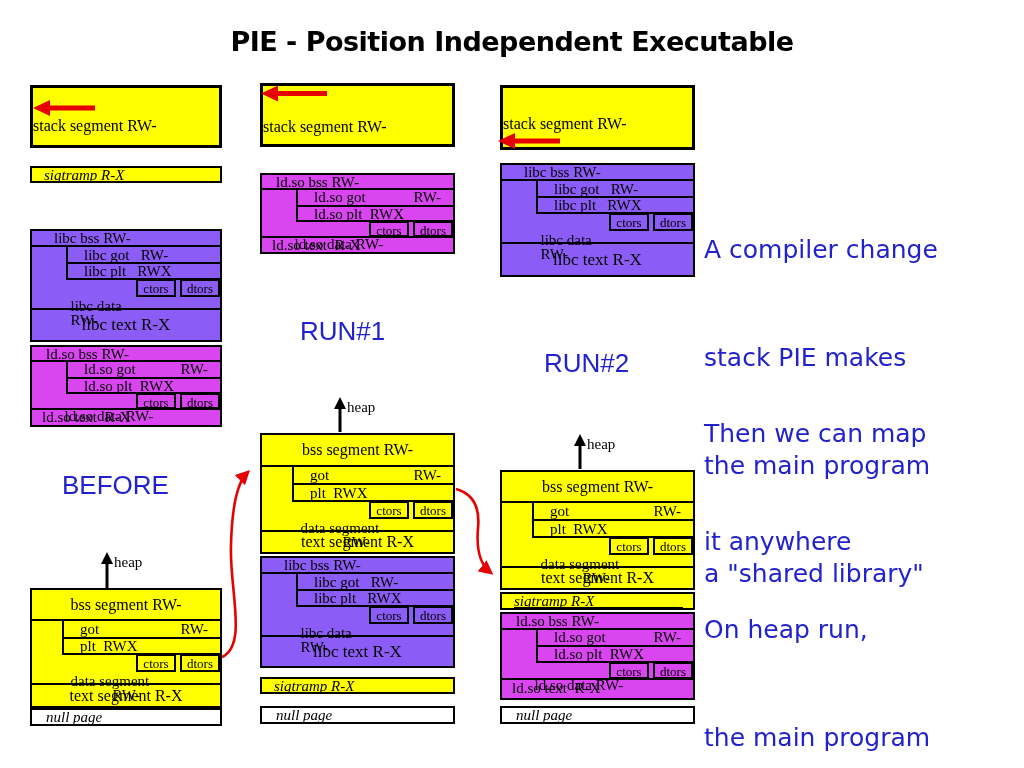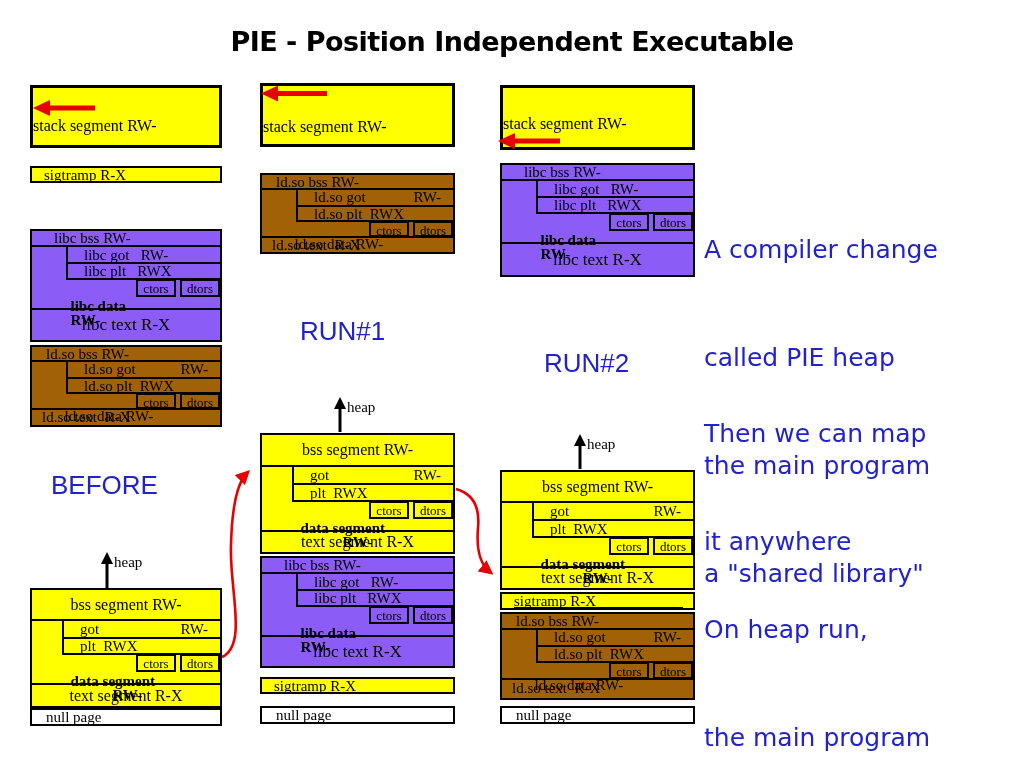--- a/index.html
+++ b/index.html
@@ -6,34 +6,34 @@
   .canvas{position:relative;width:1024px;height:768px;background:#ffffff;overflow:hidden;}
   .abs{position:absolute;}
 
   .title{position:absolute;left:0;top:26px;width:1024px;text-align:center;
          font-family:"DejaVu Sans",sans-serif;font-weight:bold;font-size:27px;color:#000;letter-spacing:-0.5px;}
 
   
   .blk{position:absolute;box-sizing:border-box;border:2px solid #000;display:flex;flex-direction:column;
        font-family:"Liberation Serif",serif;color:#000;}
   .teal{background:#8b5cf6;}
-  .mag{background:#a16207;}
+  .mag{background:#d946ef;}
   .yel{background:#ffff00;}
   .r{position:relative;box-sizing:border-box;white-space:pre;padding-left:16px;font-size:15px;flex:0 0 auto;}
   .bb{border-bottom:2px solid #000;}
   .inr{box-sizing:border-box;border-left:2px solid #000;flex:0 0 auto;}
   .gp{display:flex;justify-content:space-between;padding-right:12px;}
   .trow{flex:1 1 auto;display:flex;align-items:center;justify-content:center;font-size:17px;padding-left:0;}
   .cen{display:flex;align-items:center;justify-content:center;padding-left:0;font-size:16px;}
   .cd{position:absolute;top:-1px;box-sizing:border-box;width:40px;height:18px;border:2px solid #000;
       font-size:13px;line-height:13px;text-align:center;white-space:normal;padding-top:1px;}
-  .dl{display:inline-block;font-size:15px;line-height:14px;vertical-align:top;padding-top:2px;font-weight:bold;}
-
-  
-  .bar{position:absolute;box-sizing:border-box;border:2px solid #000;font-family:"Liberation Serif",serif;font-size:15px;}
+  .dl{display:inline-block;font-size:15px;line-height:14px;vertical-align:top;padding-top:2px;}
+
+  
+  .bar{position:absolute;box-sizing:border-box;border:2px solid #000;font-family:"Liberation Serif",serif;font-size:15px;font-style:italic;}
   .sigspan{display:block;margin:1px 10px 0 12px;border-bottom:2px solid #000;height:12px;line-height:12px;white-space:pre;}
   .nulltext{display:block;padding:1px 0 0 14px;line-height:13px;white-space:pre;}
 
   
   .stackbox{position:absolute;box-sizing:border-box;border:3px solid #000;background:#ffff00;display:flex;
             align-items:flex-end;font-family:"Liberation Serif",serif;font-size:16px;color:#000;}
   .stackbox span{display:block;white-space:pre;}
 
   
   .lbl{position:absolute;color:#2222cc;font-family:"Liberation Sans",sans-serif;font-size:26px;}
@@ -78,21 +78,21 @@
       <div class="r bb" style="height:15px;line-height:14px;">ld.so plt  RWX</div>
     </div>
     <div class="r bb" style="height:16px;line-height:15px;padding-left:10px;">
       <span>ld.so data RW-</span>
       <span class="cd" style="right:44px;height:16px;">ctors</span>
       <span class="cd" style="right:0;height:16px;">dtors</span>
     </div>
     <div class="r" style="flex:1;line-height:15px;padding-left:10px;">ld.so text  R-X</div>
   </div>
 
-  <div class="lbl" style="left:51px;top:470px;text-align:center;">BEFORE</div>
+  <div class="lbl" style="left:62px;top:470px;text-align:center;">BEFORE</div>
 
   <div class="heaplbl" style="left:114px;top:554px;">heap</div>
 
   <div class="blk yel" style="left:30px;top:588px;width:192px;height:120px;">
     <div class="r bb cen" style="height:31px;">bss segment RW-</div>
     <div class="inr" style="margin-left:30px;">
       <div class="r bb gp" style="height:18px;line-height:16px;">
         <span>got</span><span>RW-</span>
       </div>
       <div class="r bb" style="height:16px;line-height:15px;">plt  RWX</div>
@@ -228,21 +228,21 @@
     </div>
     <div class="r" style="flex:1;line-height:16px;padding-left:10px;">ld.so text  R-X</div>
   </div>
 
   <div class="bar" style="left:500px;top:706px;width:195px;height:18px;background:#fff;">
     <span class="nulltext">null page</span>
   </div>
 
   <div class="note" style="left:704px;top:160px;">
     <div>A compiler change</div>
-    <div>called PIE heap</div>
+    <div>stack PIE makes</div>
     <div>the main program</div>
     <div>a "shared library"</div>
   </div>
   <div class="note" style="left:704px;top:344px;">
     <div>Then we can map</div>
     <div>it anywhere</div>
   </div>
   <div class="note" style="left:704px;top:540px;">
     <div>On heap run,</div>
     <div>the main program</div>

